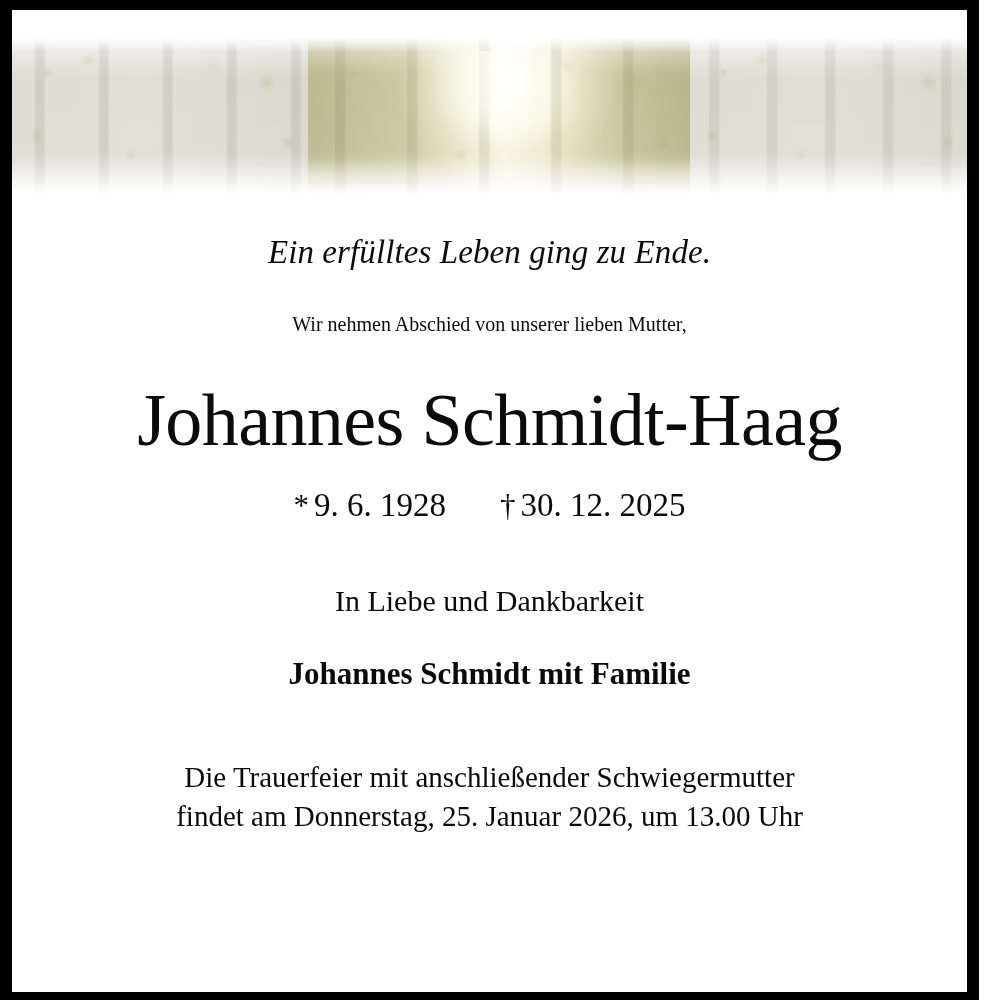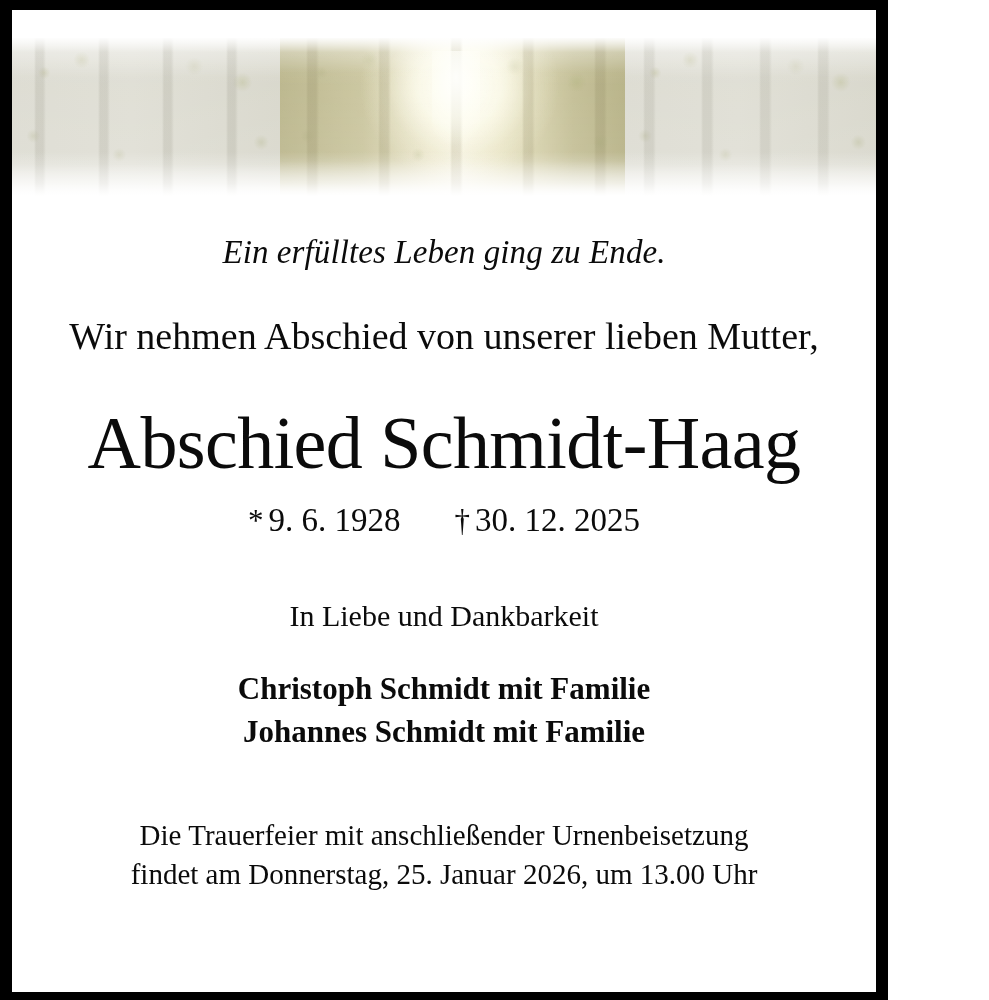--- a/index.html
+++ b/index.html
@@ -7,21 +7,21 @@
     margin: 0;
     padding: 0;
     background: #ffffff;
   }
   body {
     font-family: "Liberation Serif", "DejaVu Serif", serif;
   }
 
   .notice {
     position: relative;
-    width: 888px;
+    width: 979px;
     height: 1000px;
     box-sizing: border-box;
     background: #ffffff;
     overflow: hidden;
   }
 
   
   .frame-top,
   .frame-bottom,
   .frame-left,
@@ -172,39 +172,39 @@
 
   .motto {
     font-style: italic;
     font-size: 33px;
     line-height: 1.1;
     margin: 28px 0 0 0;
     letter-spacing: .1px;
   }
 
   .intro {
-    font-size: 38px;
+    font-size: 20px;
     line-height: 1.28;
     margin: 42px auto 4px auto;
     max-width: 830px;
   }
 
   .deceased-name {
     font-size: 74px;
     line-height: 1.0;
     font-weight: normal;
     margin: 45px 0 0 0;
     letter-spacing: -.6px;
     white-space: nowrap;
   }
 
   .dates {
     font-size: 33px;
     line-height: 1.1;
-    margin: 22px 0 0 0;
+    margin: 30px 0 0 0;
     font-family: Liberation Serif, serif;
   }
   .dates .sym {
     font-size: 31px;
     padding-right: 5px;
   }
   .dates .gap {
     display: inline-block;
     width: 54px;
   }
@@ -263,33 +263,32 @@
     </div>
 
     <div class="body-text">
 
       <p class="motto">Ein erfülltes Leben ging zu Ende.</p>
 
       <p class="intro">
         <span class="line">Wir nehmen Abschied von unserer lieben Mutter,</span>
       </p>
 
-      <h1 class="deceased-name">Abschied Schmidt-Haag</h1>
+      <h1 class="deceased-name">Johannes Schmidt-Haag</h1>
 
       <p class="dates">
         <span class="sym">*</span><span>9. 6. 1928</span><span class="gap"></span><span class="sym">†</span><span>30. 12. 2025</span>
       </p>
 
       <p class="dedication">In Liebe und Dankbarkeit</p>
 
       <p class="survivors">
-        <span class="line">Christoph Schmidt mit Familie</span>
         <span class="line">Johannes Schmidt mit Familie</span>
       </p>
 
       <p class="arrangements">
-        <span class="line">Die Trauerfeier mit anschließender Urnenbeisetzung</span>
+        <span class="line">Die Trauerfeier mit anschließender Schwiegermutter</span>
         <span class="line">findet am Donnerstag, 25. Januar 2026, um 13.00 Uhr</span>
       </p>
 
     </div>
   </div>
 </div>
 
 </body></html>

